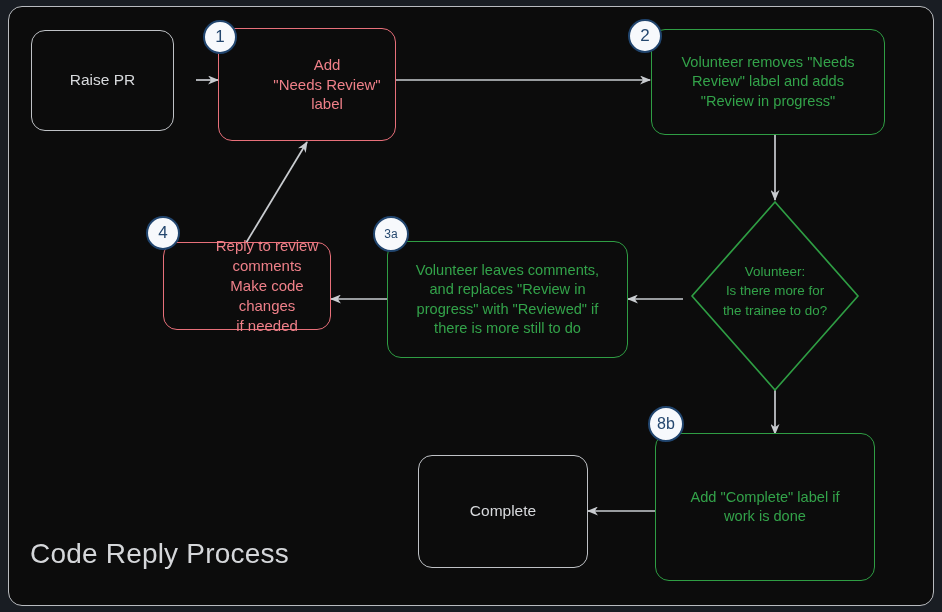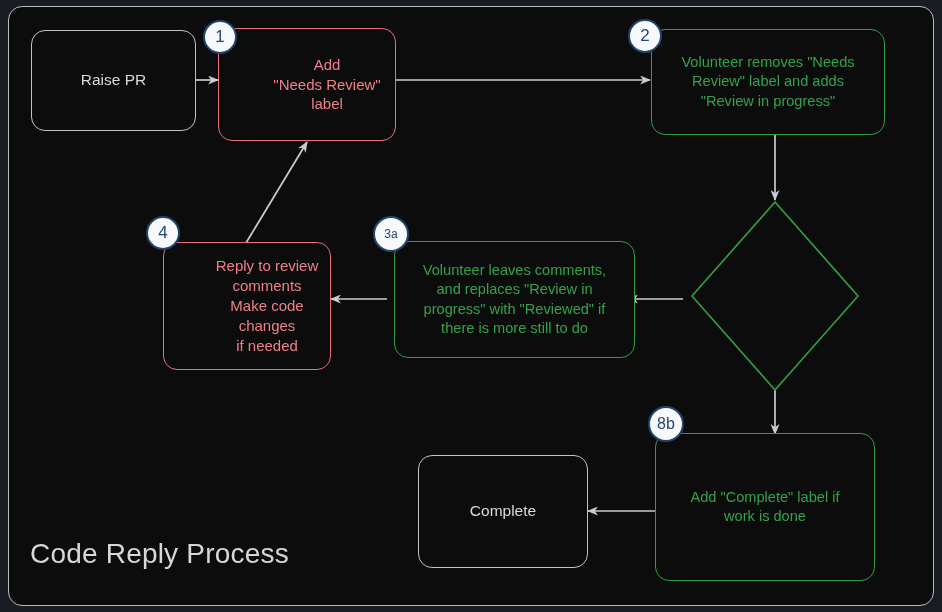--- a/index.html
+++ b/index.html
@@ -129,45 +129,48 @@
       <line x1="246" y1="243" x2="307" y2="142"></line>
 
       <line x1="775" y1="390" x2="775" y2="434"></line>
 
       <line x1="655" y1="511" x2="588" y2="511"></line>
     </g>
 
     <polygon points="775,202 858,296 775,390 692,296" fill="#0c0c0c" stroke="#2f9e44" stroke-width="1.7" stroke-linejoin="round"></polygon>
   </svg>
 
-  <div class="node node-plain" style="left:31px; top:30px; width:165px; height:101px;">
+  <div class="node node-plain" style="left:31px; top:30px; width:143px; height:101px;">
     <span class="txt">Raise PR</span>
   </div>
 
   <div class="node node-red" style="left:218px; top:28px; width:178px; height:113px;">
     <span class="txt">Add
 "Needs Review"
 label</span>
   </div>
 
   <div class="node node-green" style="left:651px; top:29px; width:234px; height:106px;">
     <span class="txt">Volunteer removes "Needs
 Review" label and adds
 "Review in progress"</span>
   </div>
 
+  <div class="diamond-label" style="left:695px; top:262px; width:160px;">Volunteer:
+Is there more for
+the trainee to do?</div>
 
-  <div class="node node-green" style="left:387px; top:241px; width:241px; height:117px;margin-left:7px;">
+  <div class="node node-green" style="left:387px; top:241px; width:241px; height:117px;">
     <span class="txt">Volunteer leaves comments,
 and replaces "Review in
 progress" with "Reviewed" if
 there is more still to do</span>
   </div>
 
-  <div class="node node-red" style="left:163px; top:242px; width:168px; height:128px;">
+  <div class="node node-red" style="left:163px; top:242px; width:168px; height:88px;">
     <span class="txt">Reply to review
 comments
 Make code changes
 if needed</span>
   </div>
 
   <div class="node node-green" style="left:655px; top:433px; width:220px; height:148px;">
     <span class="txt">Add "Complete" label if
 work is done</span>
   </div>

